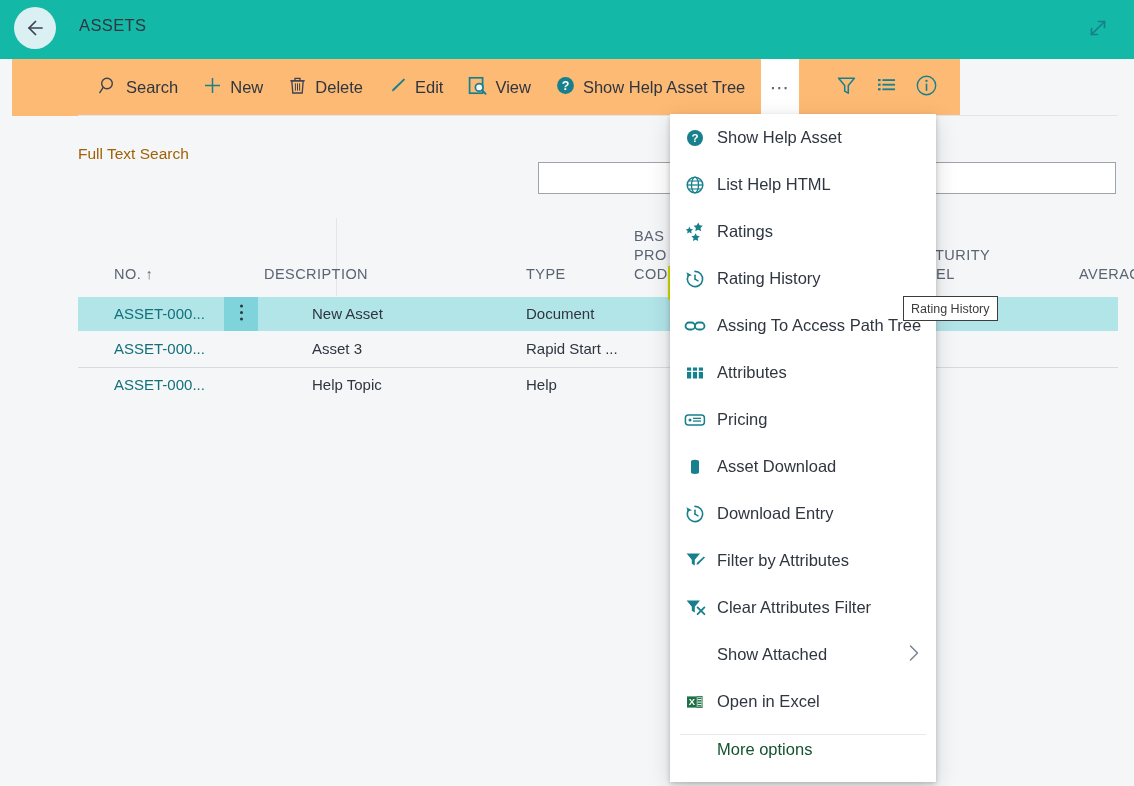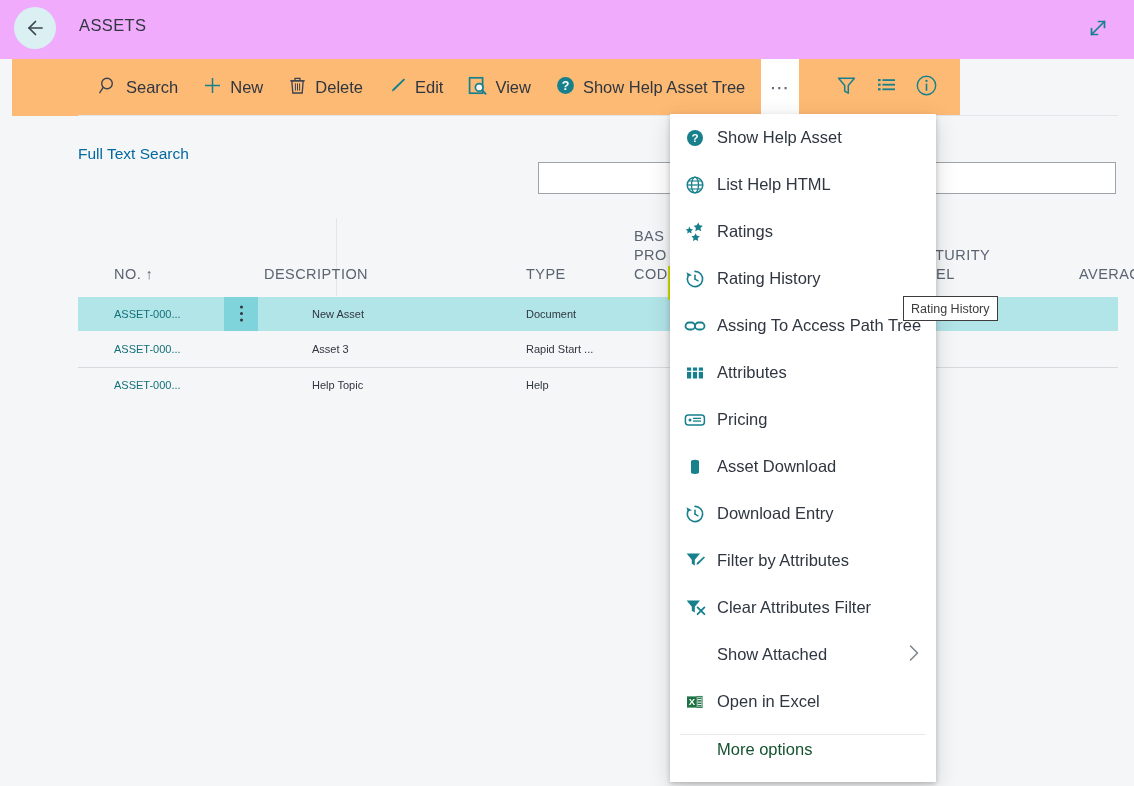--- a/index.html
+++ b/index.html
@@ -9,21 +9,21 @@
     font-family:"Liberation Sans", sans-serif;
     color:#2f3640;
     overflow:hidden;
     position:relative;
     -webkit-font-smoothing:antialiased;
   }
 
   
   #header{
     position:absolute;left:0;top:0;width:1134px;height:59px;
-    background:#f0abfc;
+    background:#14b8a6;
   }
   #back-btn{
     position:absolute;left:14px;top:7px;width:42px;height:42px;
     border-radius:50%;background:#daf0f2;
     display:flex;align-items:center;justify-content:center;
     cursor:pointer;border:none;padding:0;
   }
   #back-btn svg{display:block;}
   #page-title{
     position:absolute;left:79px;top:16px;
@@ -70,21 +70,21 @@
     background:#e3e5e8;
   }
 
   
   #filter-row{
     position:absolute;left:0;top:116px;width:1134px;height:89px;
     background:#f5f6f8;
   }
   #fts-label{
     position:absolute;left:78px;top:29px;
-    font-size:15.5px;color:#0369a1;
+    font-size:15.5px;color:#a16207;
   }
   #fts-input{
     position:absolute;left:538px;top:162px;width:578px;height:32px;
     border:1px solid #a0a4a8;background:#ffffff;
     font-family:"Liberation Sans", sans-serif;font-size:15px;
     color:#2f3640;padding:0 8px;box-sizing:border-box;outline:none;
   }
 
   
   #grid{
@@ -97,21 +97,21 @@
     position:absolute;bottom:12px;
     font-size:14.5px;letter-spacing:.45px;color:#5a6472;
     text-transform:uppercase;line-height:19px;
   }
   #col-divider{
     position:absolute;left:258px;top:13px;width:1px;height:78px;
     background:#e3e5e8;
   }
   .row{
     position:absolute;left:78px;width:1040px;height:34px;
-    font-size:11px;color:#2f3640;text-align:right;
+    font-size:15px;color:#2f3640;text-align:right;
   }
   .row.selected{background:#b2e5e8;}
   .cell{position:absolute;top:0;height:34px;line-height:34px;white-space:nowrap;}
   .cell-no{left:36px;color:#12707a;}
   .cell-desc{left:186px;margin-left:48px;}
   .cell-type{left:448px;}
   .cell-code{left:610px;}
   .row-dots{
     position:absolute;left:146px;top:0;width:34px;height:34px;
     background:#7ed4da;display:flex;align-items:center;justify-content:center;

